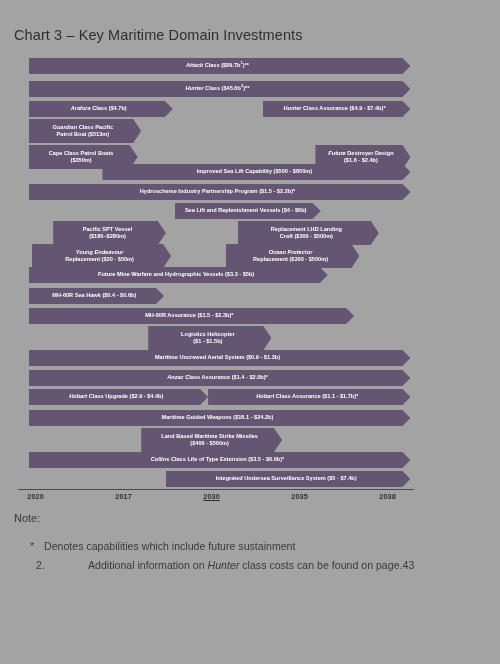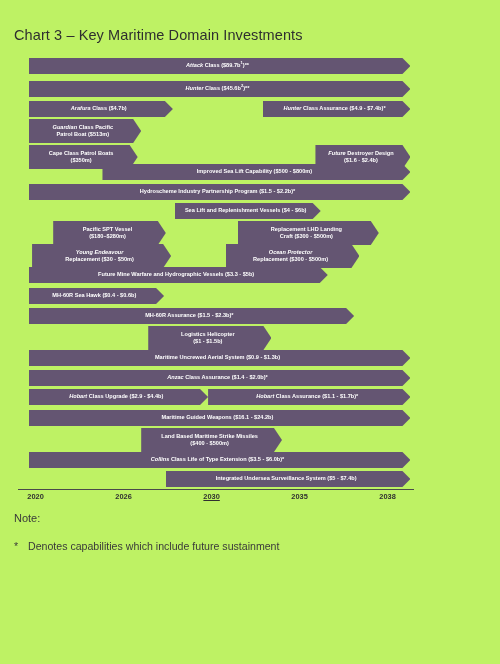--- a/index.html
+++ b/index.html
@@ -12,21 +12,21 @@
     width: 500px;
     height: 664px;
     position: relative;
     font-family: "Liberation Sans", sans-serif;
     color: #3a3a3a;
     overflow: hidden;
   }
   #page {
     position: absolute;
     inset: 0;
-    background: #bef264;
+    background: #a3a3a3;
   }
   #chart-title {
     position: absolute;
     left: 14px;
     top: 27px;
     font-size: 14.5px;
     font-weight: 400;
     color: #2f2f2f;
     letter-spacing: 0.1px;
     white-space: nowrap;
@@ -91,20 +91,21 @@
   #notes-heading {
     font-size: 11px;
     color: #3a3a3a;
     margin-bottom: 16px;
   }
   .note-line {
     font-size: 10.6px;
     color: #3a3a3a;
     margin-bottom: 7px;
     white-space: nowrap;
+    margin-left: 16px;
   }
   .note-marker {
     display: inline-block;
     width: 14px;
     vertical-align: top;
   }
   .note-marker.num {
     width: 58px;
     padding-left: 6px;
     box-sizing: border-box;
@@ -195,26 +196,27 @@
         <span class="lbl"><span class="it">Collins</span> Class Life of Type Extension ($3.5 - $6.0b)*</span>
       </div>
       <div class="bar" style="left: 165.84px; width: 244.64px; top: 419px; background: rgb(100, 85, 114);">
         <span class="lbl">Integrated Undersea Surveillance System ($5 - $7.4b)</span>
       </div>
     </div>
 
   <div id="axis-line"></div>
   <div id="axis-ticks">
       <div class="axis-tick" style="left: 35.6px;">2020</div>
-      <div class="axis-tick" style="left: 123.6px;">2026</div>
+      <div class="axis-tick" style="left: 123.6px;">2017</div>
       <div class="axis-tick" style="left: 211.6px; text-decoration: underline;">2030</div>
       <div class="axis-tick" style="left: 299.6px; text-align: center;">2035</div>
       <div class="axis-tick" style="left: 387.6px;">2038</div>
     </div>
 
   <div id="notes">
     <div id="notes-heading">Note:</div>
     <div id="notes-list">
         <div class="note-line"><span class="note-marker">*</span><span class="note-text">Denotes capabilities which include future sustainment</span></div>
+        <div class="note-line"><span class="note-marker num">2.</span><span class="note-text">Additional information on <span class="it">Hunter</span> class costs can be found on page.43</span></div>
       </div>
   </div>
 
 </div>
 
 </body></html>

